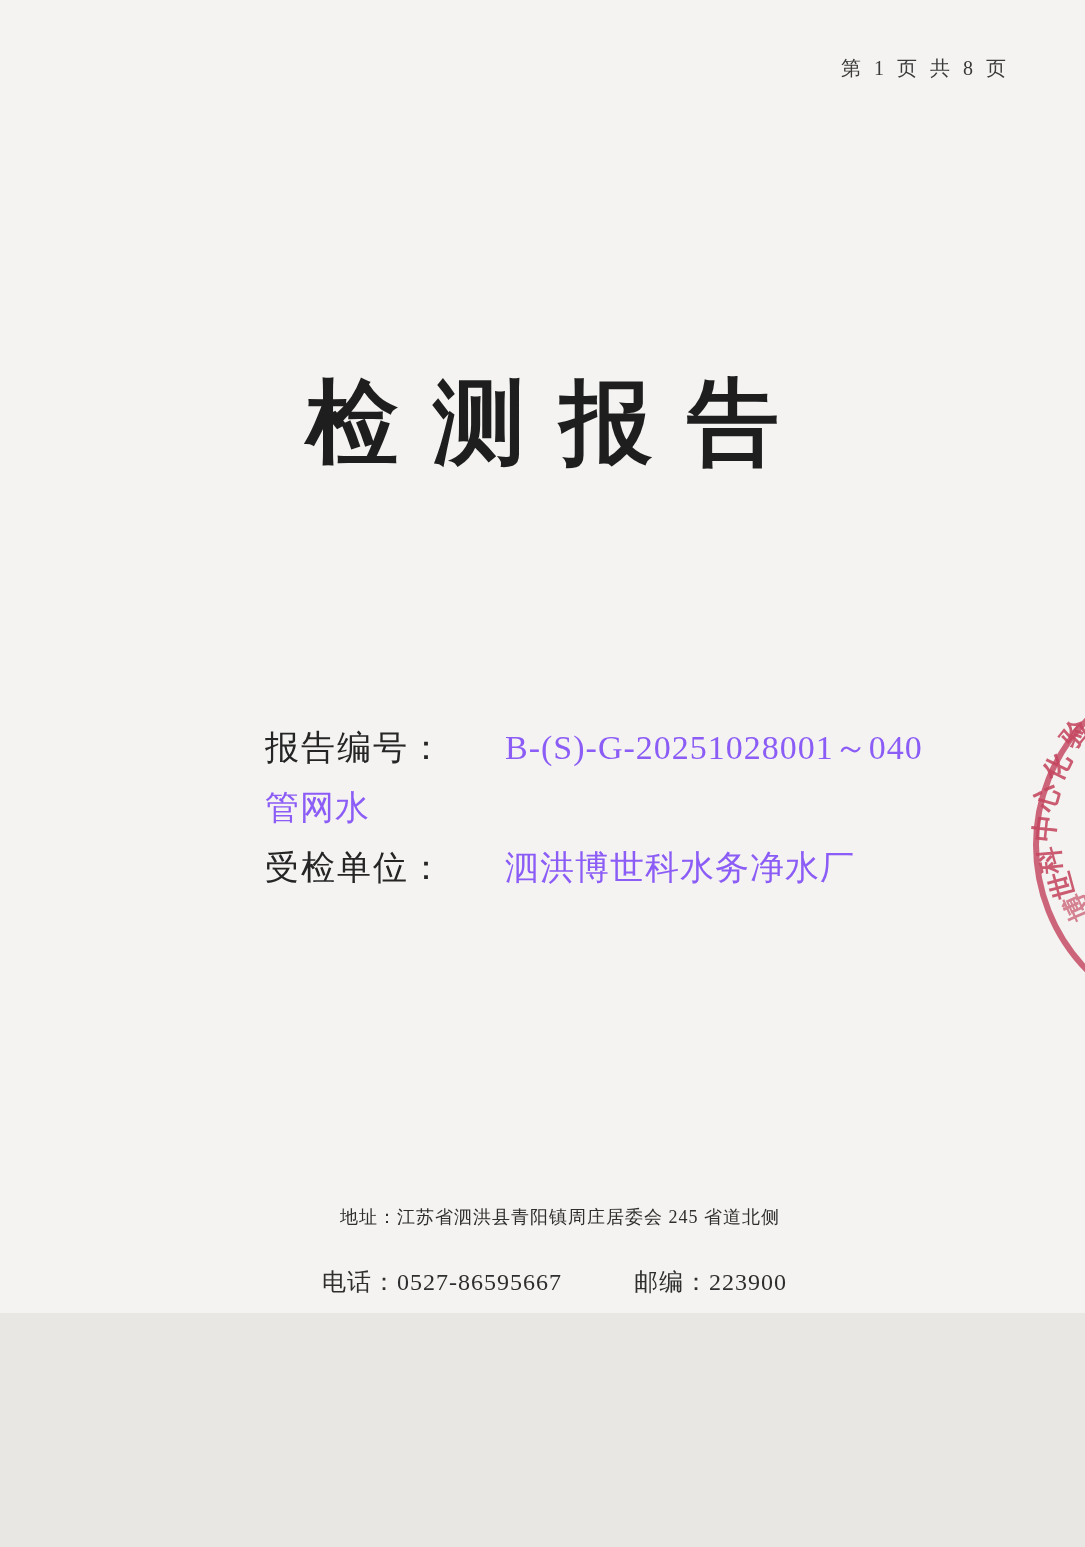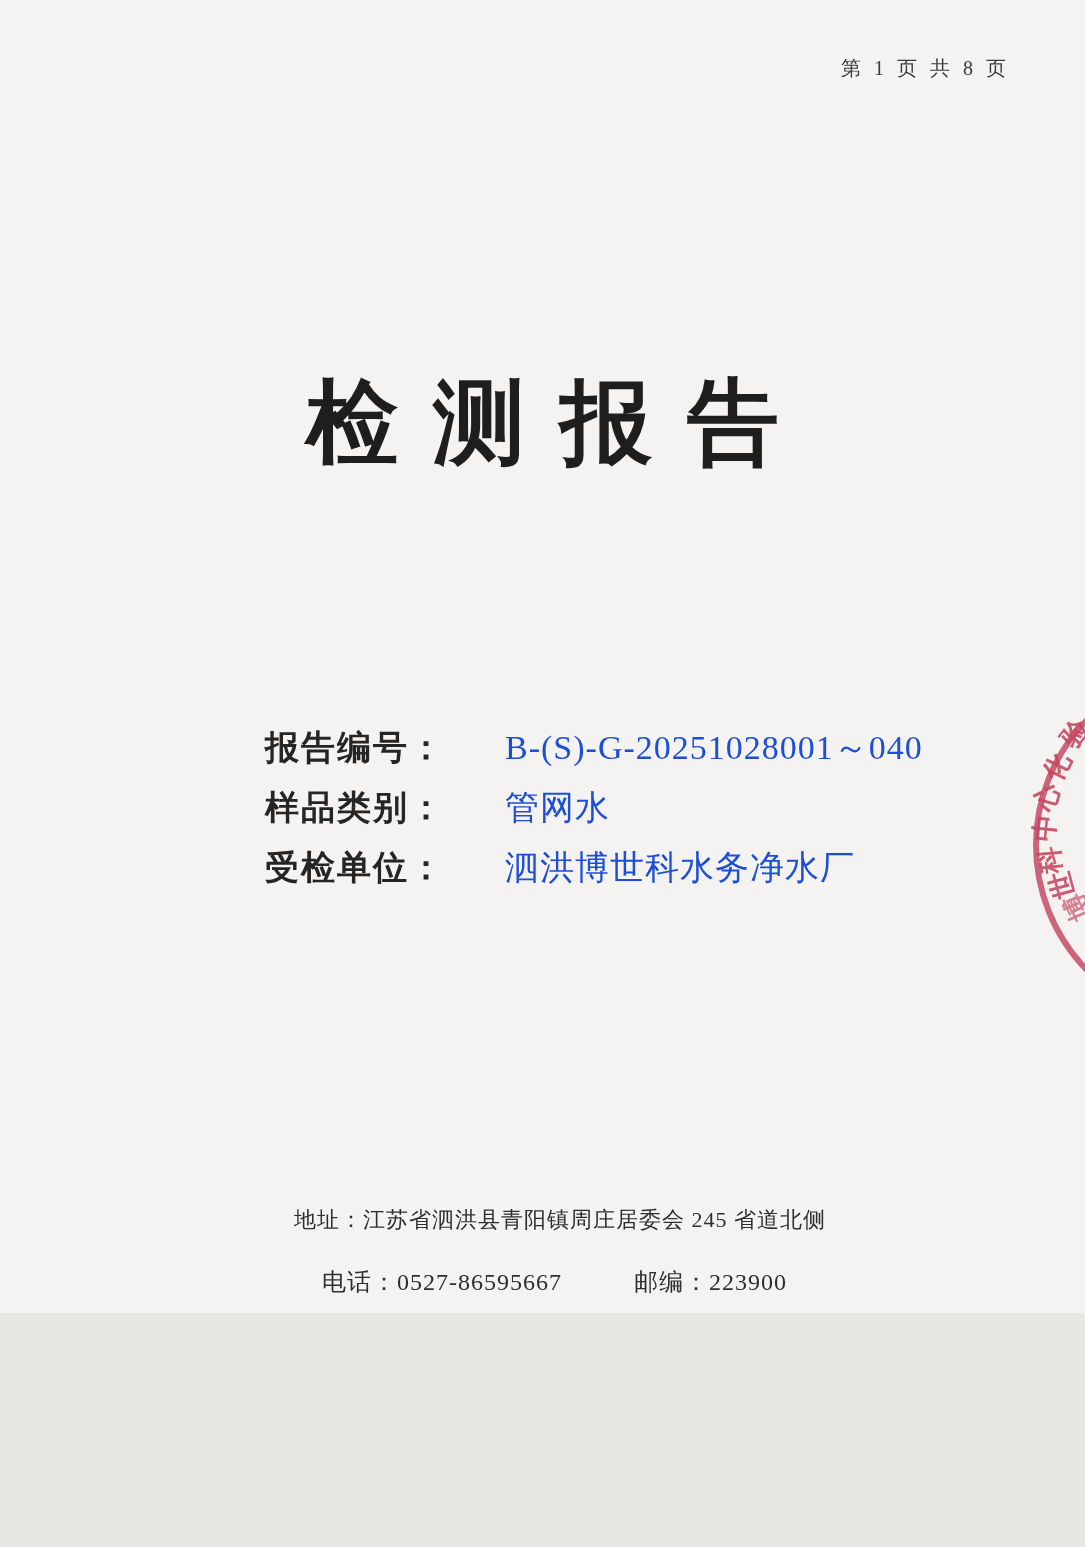--- a/index.html
+++ b/index.html
@@ -46,38 +46,38 @@
   .info-row {
     display: flex;
     align-items: baseline;
     line-height: 44px;
     margin-bottom: 16px;
   }
   .info-label {
     width: 240px;
     flex: 0 0 240px;
     font-size: 34px;
-    font-weight: bold;
+    font-weight: normal;
     letter-spacing: 2px;
     color: #252525;
   }
   .info-value {
     font-size: 34px;
     letter-spacing: 1px;
-    color: #1d4ed8;
+    color: #8b5cf6;
     white-space: nowrap;
   }
   
   .address-line {
     position: absolute;
     top: 1205px;
     left: 7px;
     right: 0;
     text-align: center;
-    font-size: 22px;
+    font-size: 18px;
     letter-spacing: 1px;
     color: #2e2e2e;
     padding-left: 28px;
   }
   .contact-line {
     position: absolute;
     top: 1266px;
     left: 0;
     right: 0;
     display: flex;
@@ -123,21 +123,20 @@
   <div class="page-indicator">第 1 页 共 8 页</div>
 
   <h1 class="report-title">检测报告</h1>
 
   <div class="info-block">
     <div class="info-row">
       <span class="info-label">报告编号：</span>
       <span class="info-value">B-(S)-G-20251028001～040</span>
     </div>
     <div class="info-row">
-      <span class="info-label">样品类别：</span>
       <span class="info-value">管网水</span>
     </div>
     <div class="info-row">
       <span class="info-label">受检单位：</span>
       <span class="info-value">泗洪博世科水务净水厂</span>
     </div>
   </div>
 
   <div class="address-line">地址：江苏省泗洪县青阳镇周庄居委会 245 省道北侧</div>
 

